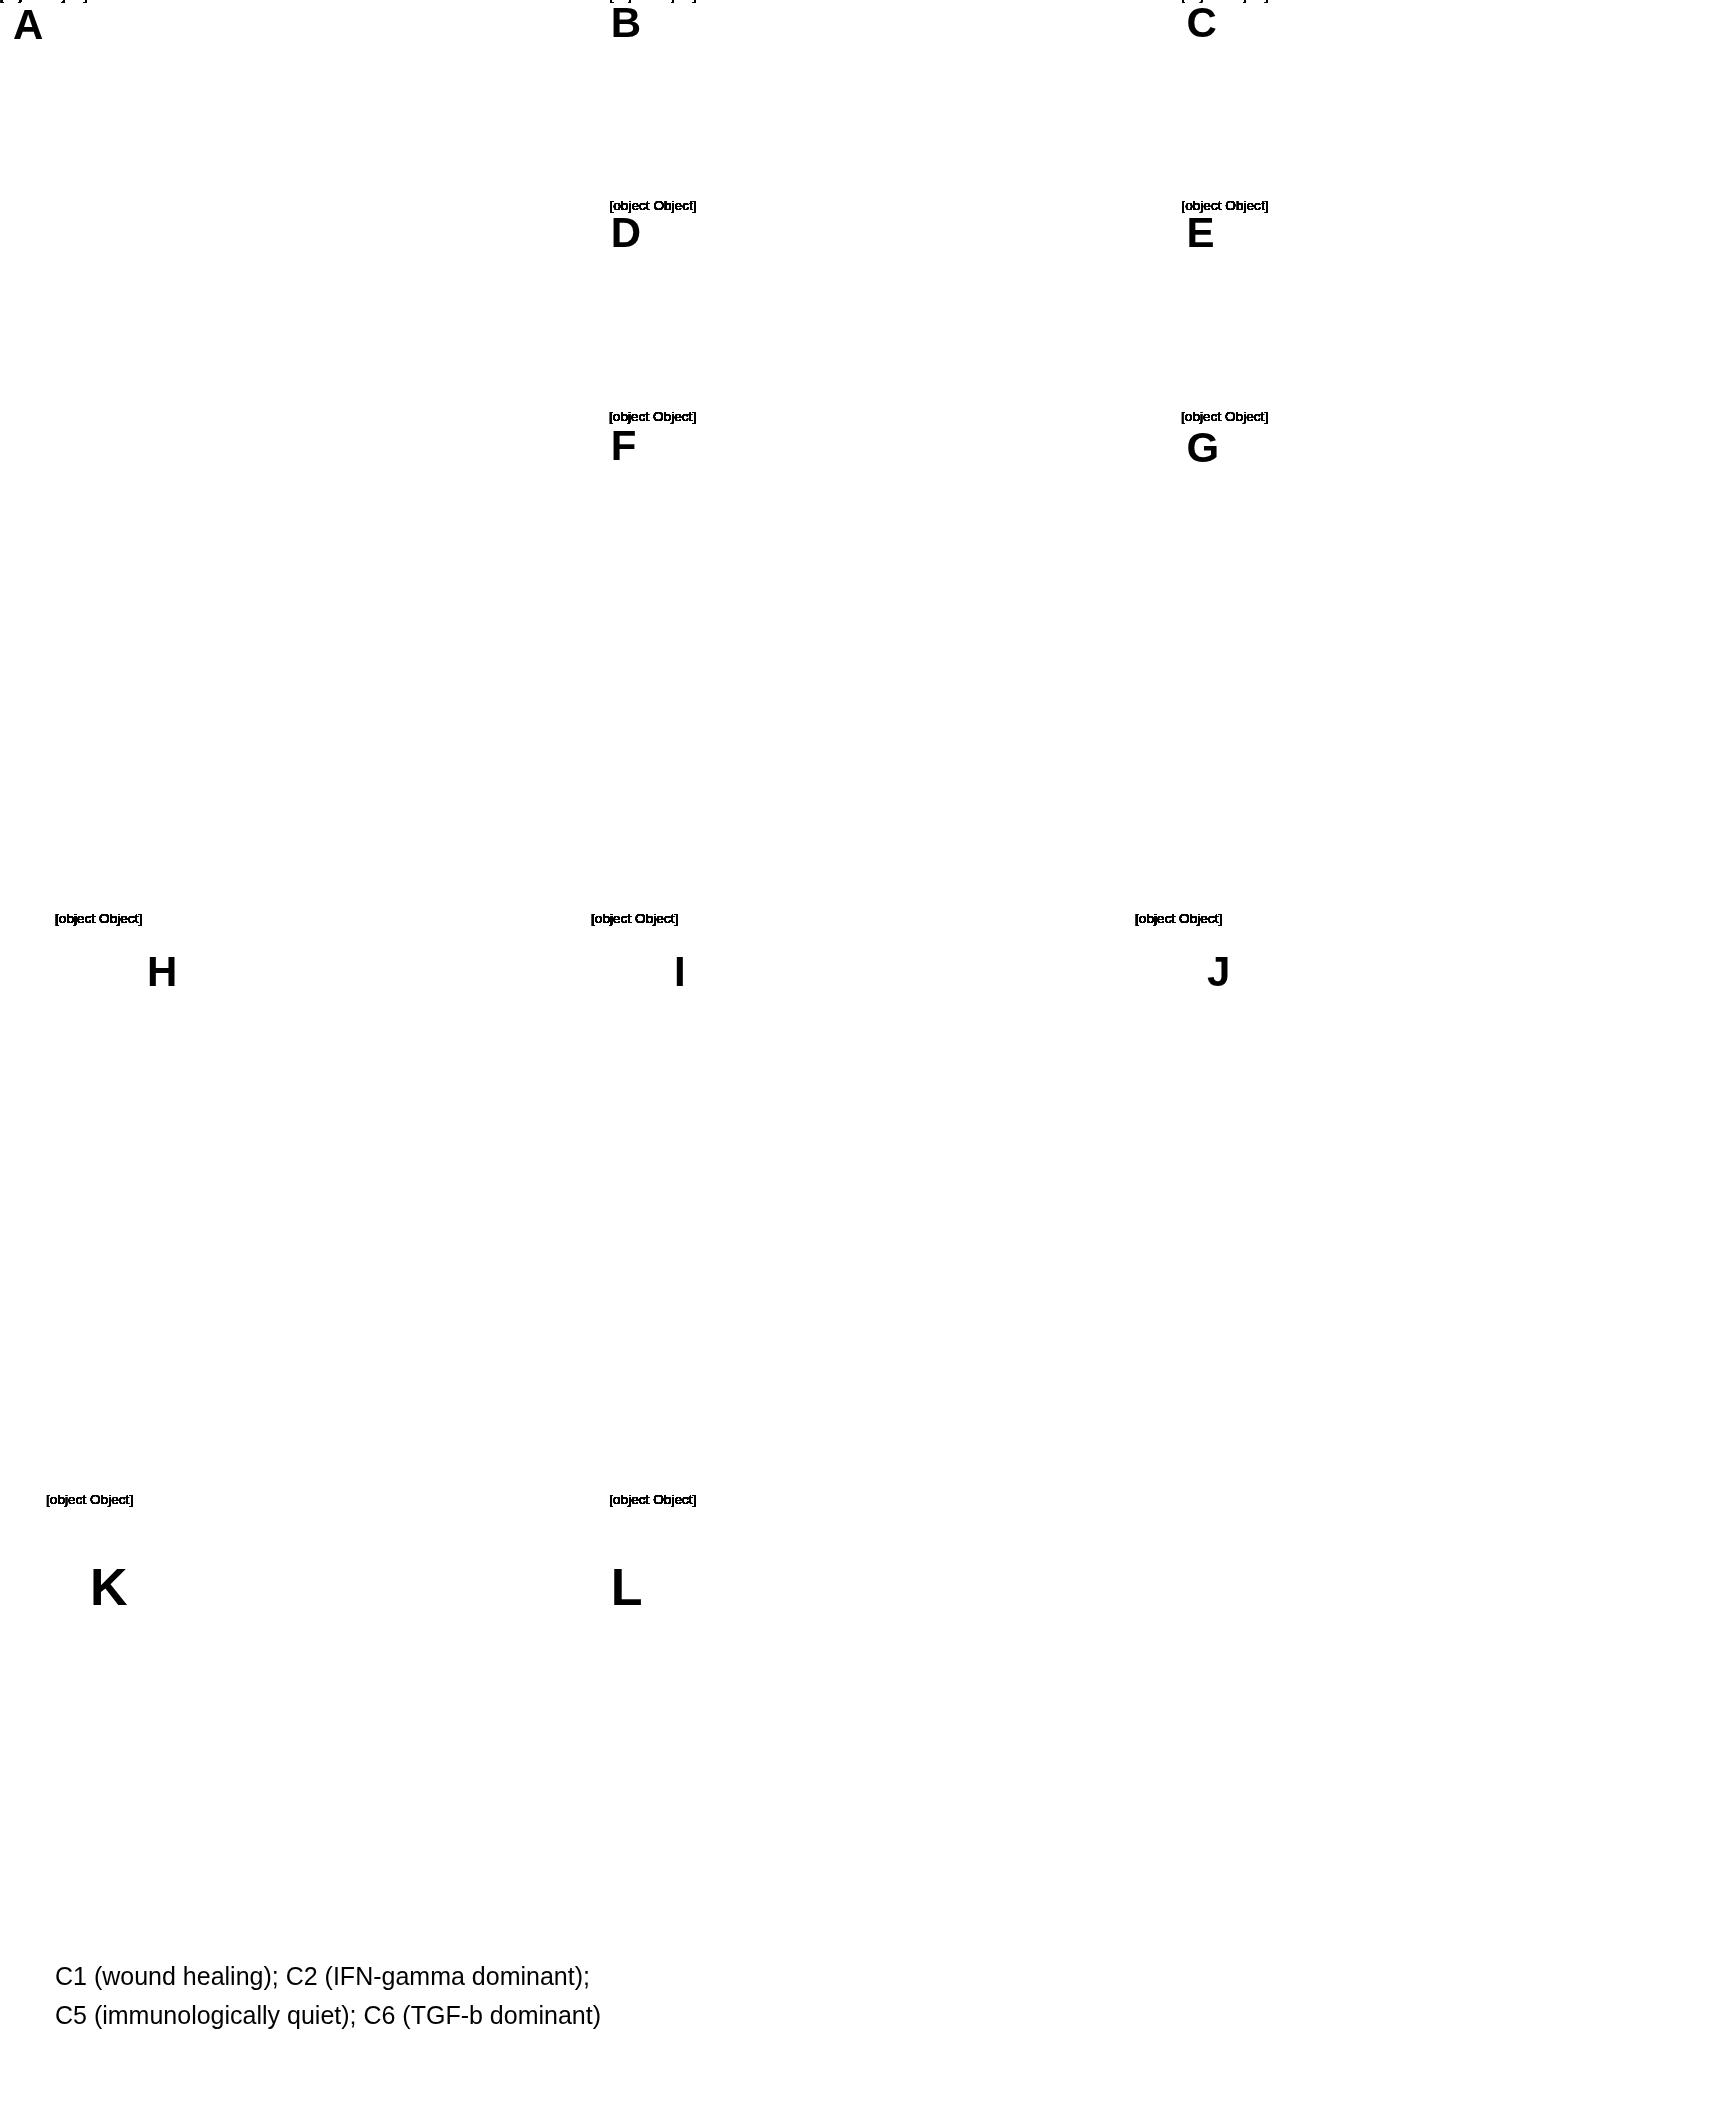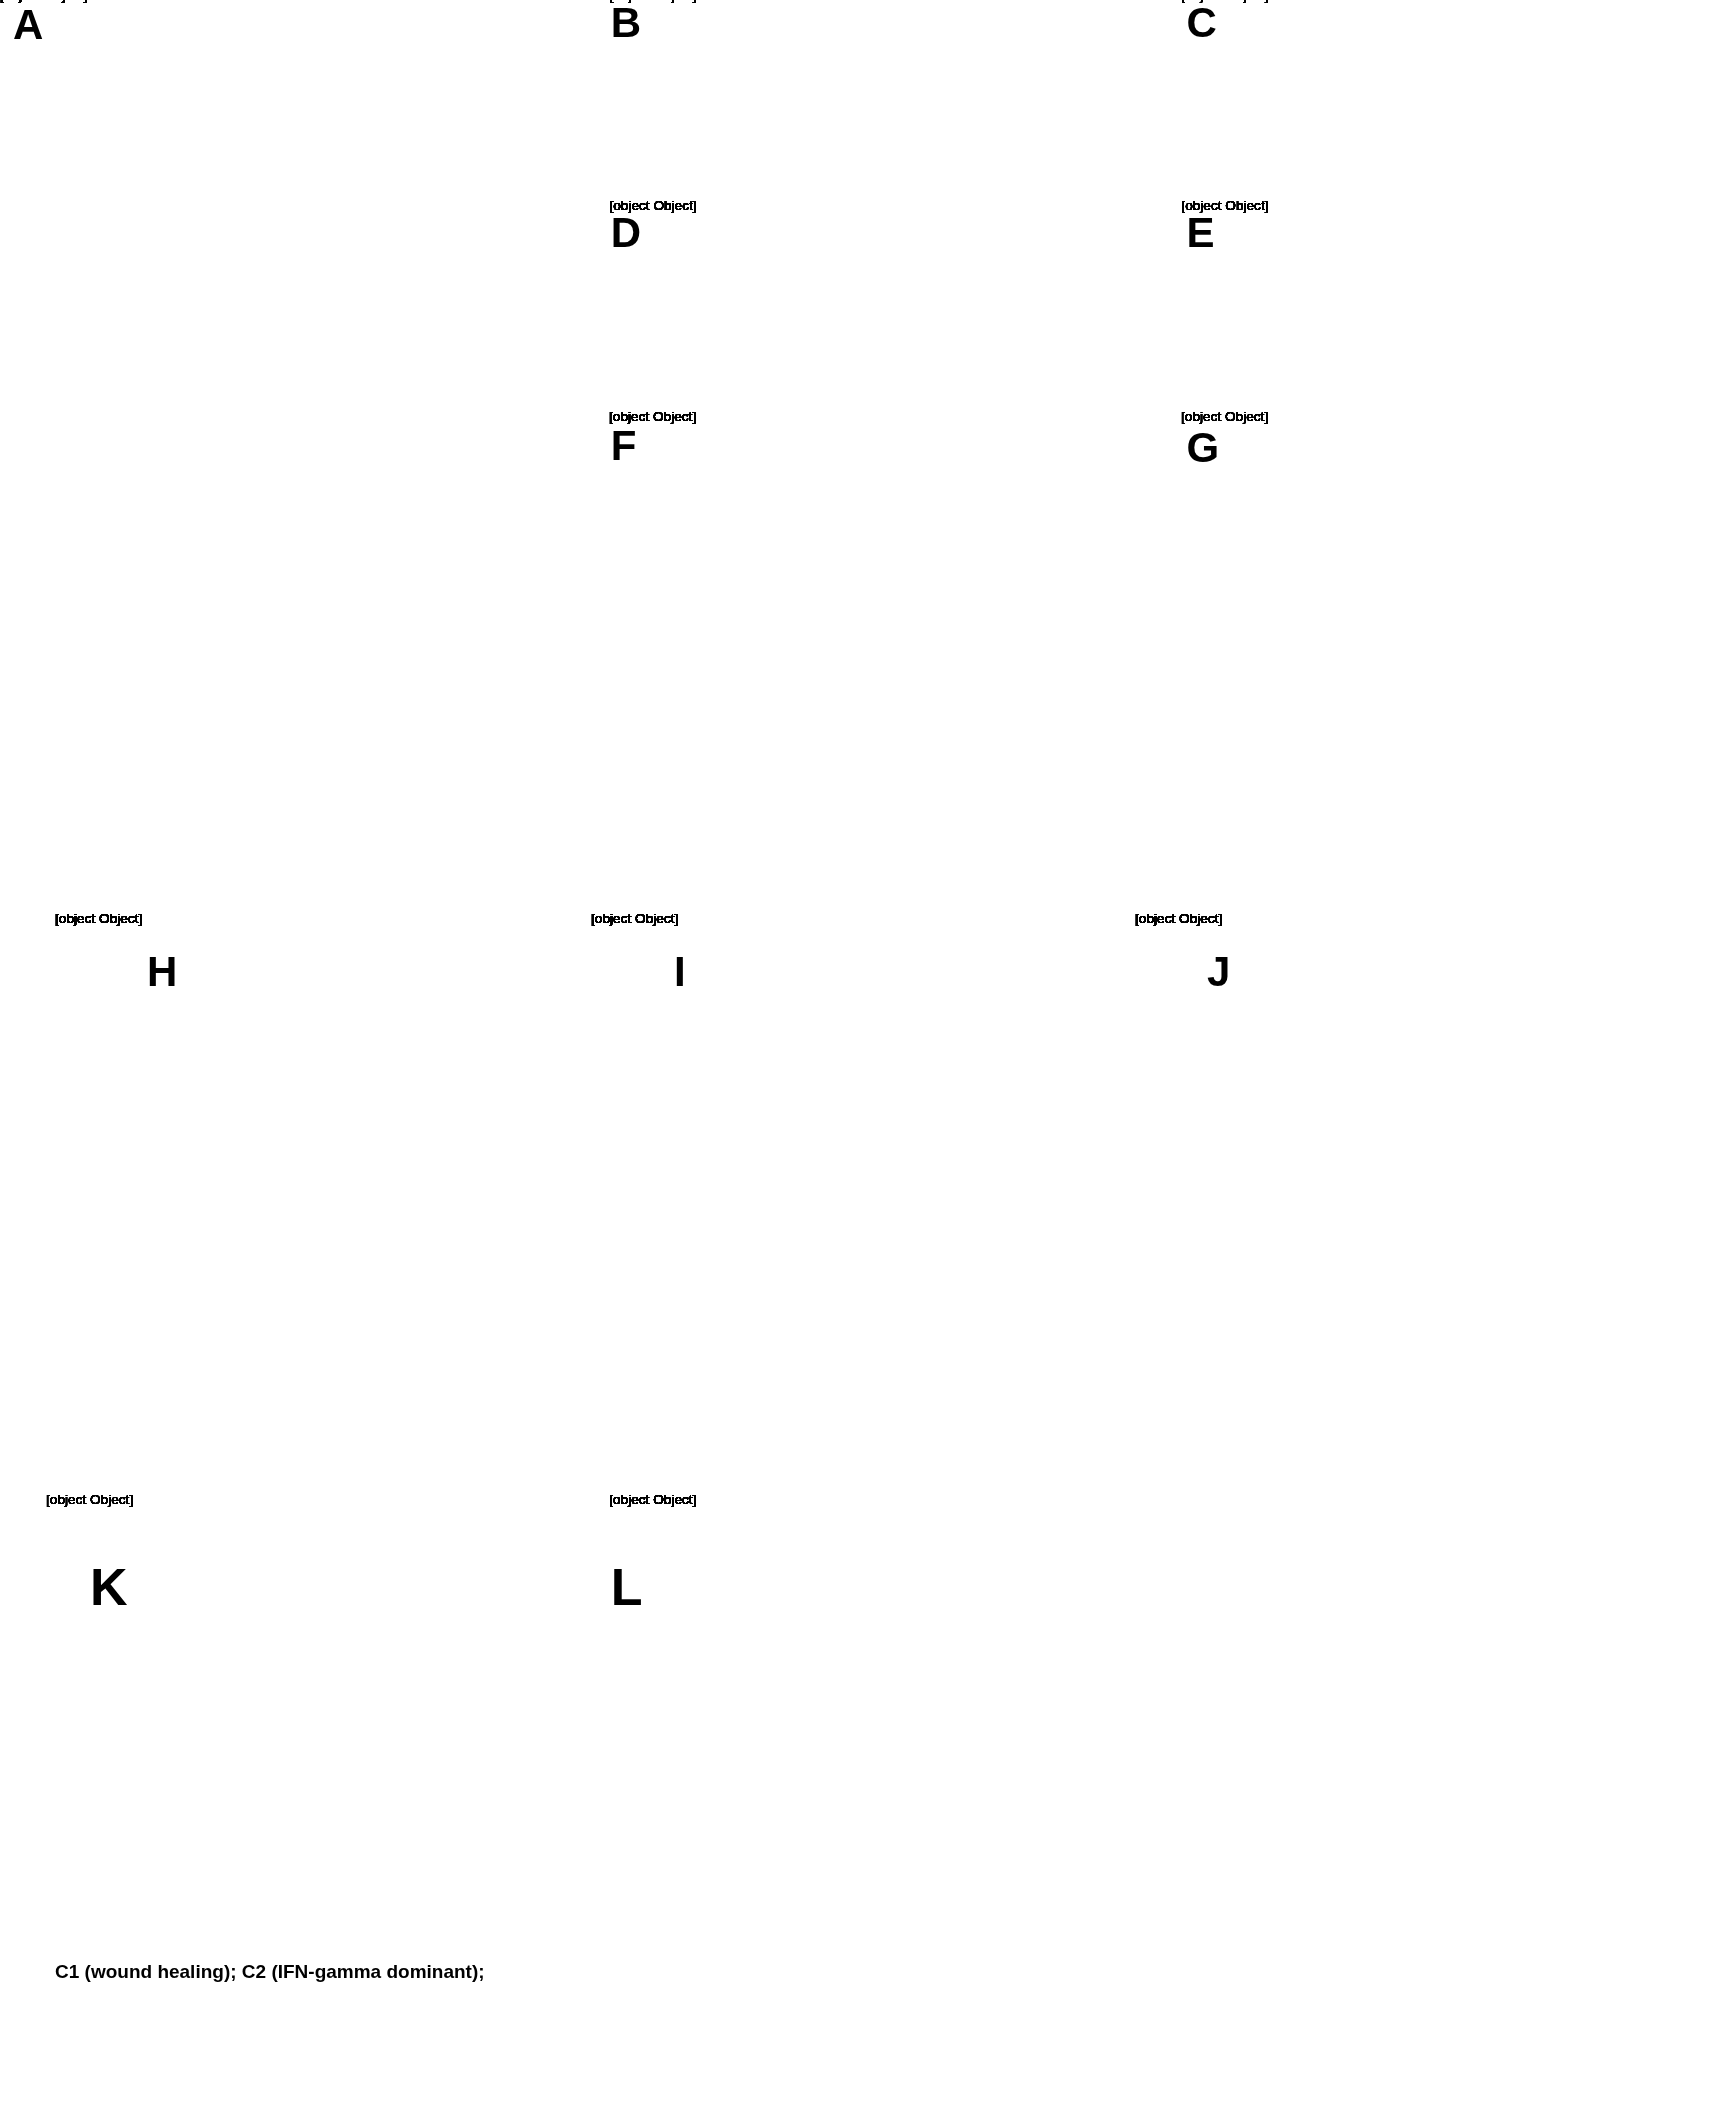--- a/index.html
+++ b/index.html
@@ -14,21 +14,21 @@
   }
   .panel { position:absolute; }
   .plabel {
     position:absolute; font-weight:bold; font-size:42px;
     font-family:"Liberation Sans", sans-serif; line-height:1;
   }
   svg { display:block; overflow: visible; }
 
   
   #panelA { left:0; top:0; width:609px; height:609px; }
-  .caption { font-size:19px; fill:#000;font-weight:bold; }
+  .caption { font-size:25px; fill:#000; }
 </style>
 </head>
 <body>
 
 <div class="panel" id="panelA">
   <div class="plabel" style="left:13px;top:3.7px;">A</div>
   <svg id="svgA" width="609" height="609" viewBox="0 0 660 660">
       <rect>[object Object]</rect>
       <line>[object Object]</line>
       <line>[object Object]</line>
@@ -3833,20 +3833,21 @@
       <line>[object Object]</line>
       <text>[object Object]</text>
       <line>[object Object]</line>
       <text>[object Object]</text>
       <text>[object Object]</text>
       <text>[object Object]</text>
     </svg>
 </div>
 <div class="panel" id="capK" style="left:55px;top:1957px;width:591px;height:129px;">
   <div class="caption" style="line-height:1.55;">C1 (wound healing); C2 (IFN-gamma dominant);</div>
+  <div class="caption" style="line-height:1.55;">C5 (immunologically quiet); C6 (TGF-b dominant)</div>
 </div>
 
 <div class="panel" id="panelL" style="left:609px;top:1504px;width:1119px;height:443px;">
   <div class="plabel" style="left:1.8px;top:57px;font-size:52px;">L</div>
   <svg id="svgL" width="1119" height="443" viewBox="0 0 1212 480">
       <rect>[object Object]</rect>
       <text>[object Object]</text>
       <rect>[object Object]</rect>
       <line>[object Object]</line>
       <line>[object Object]</line>

